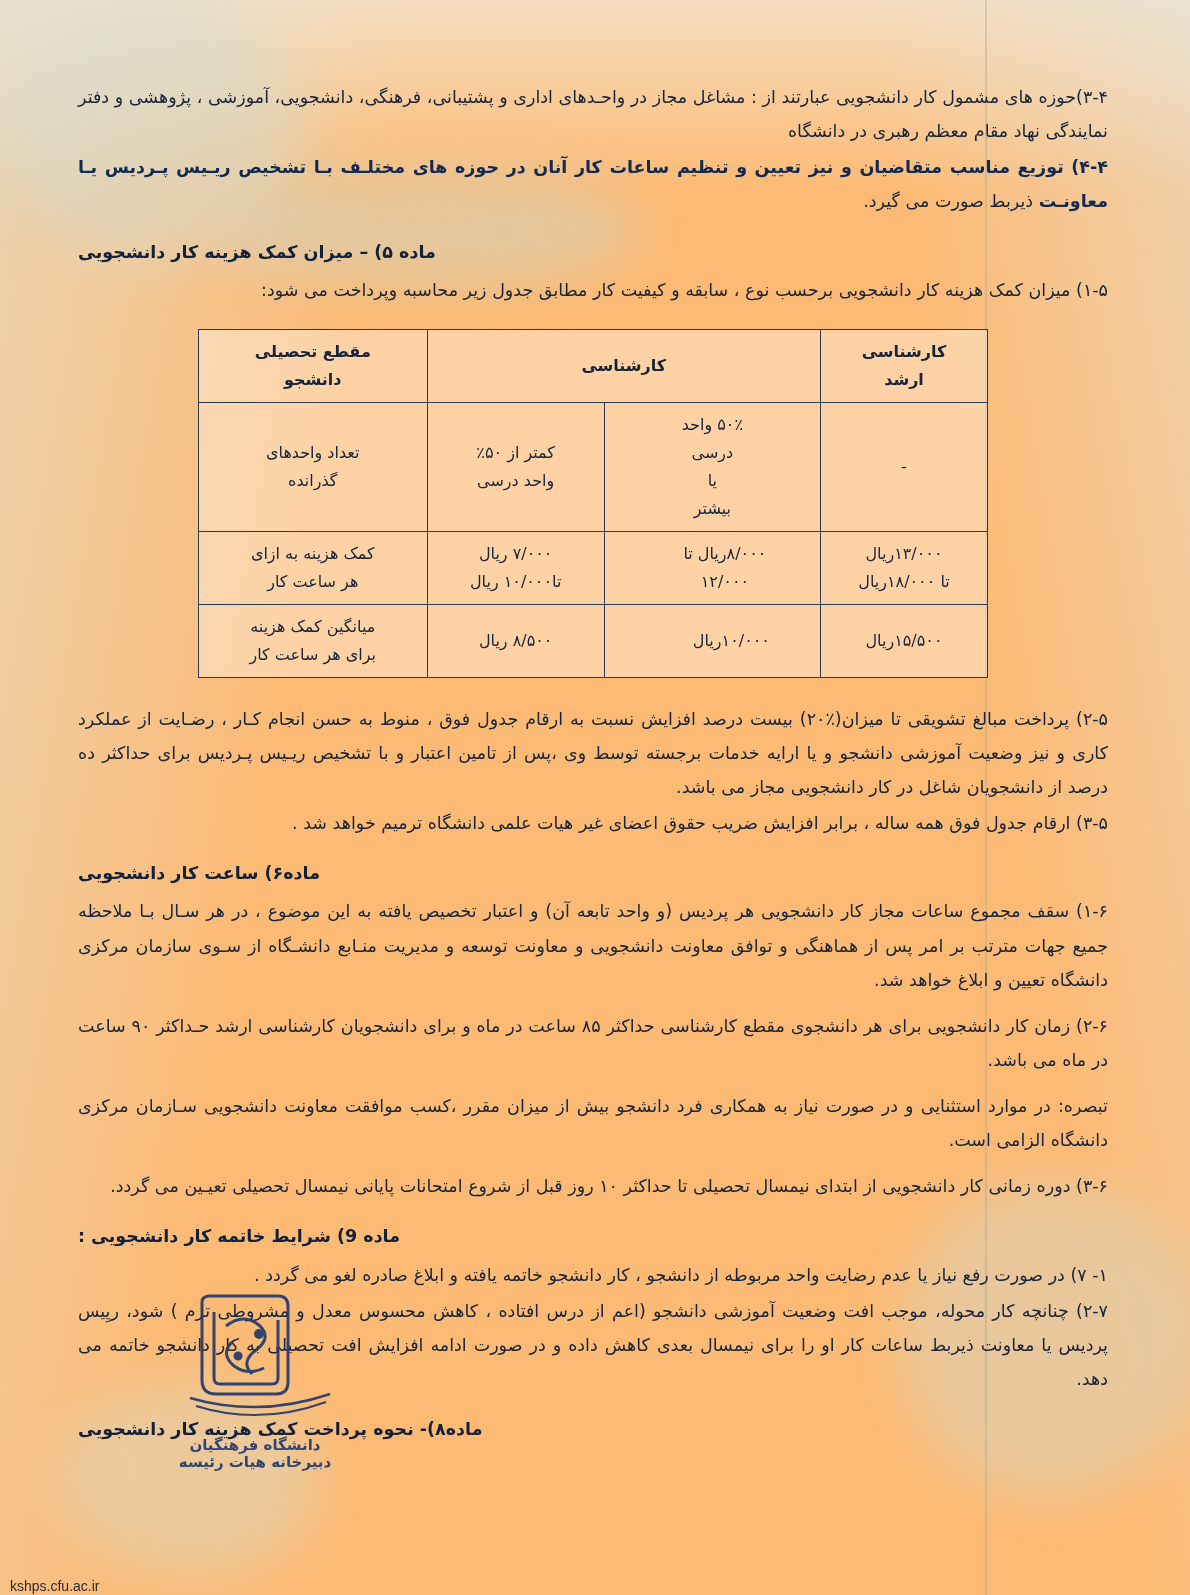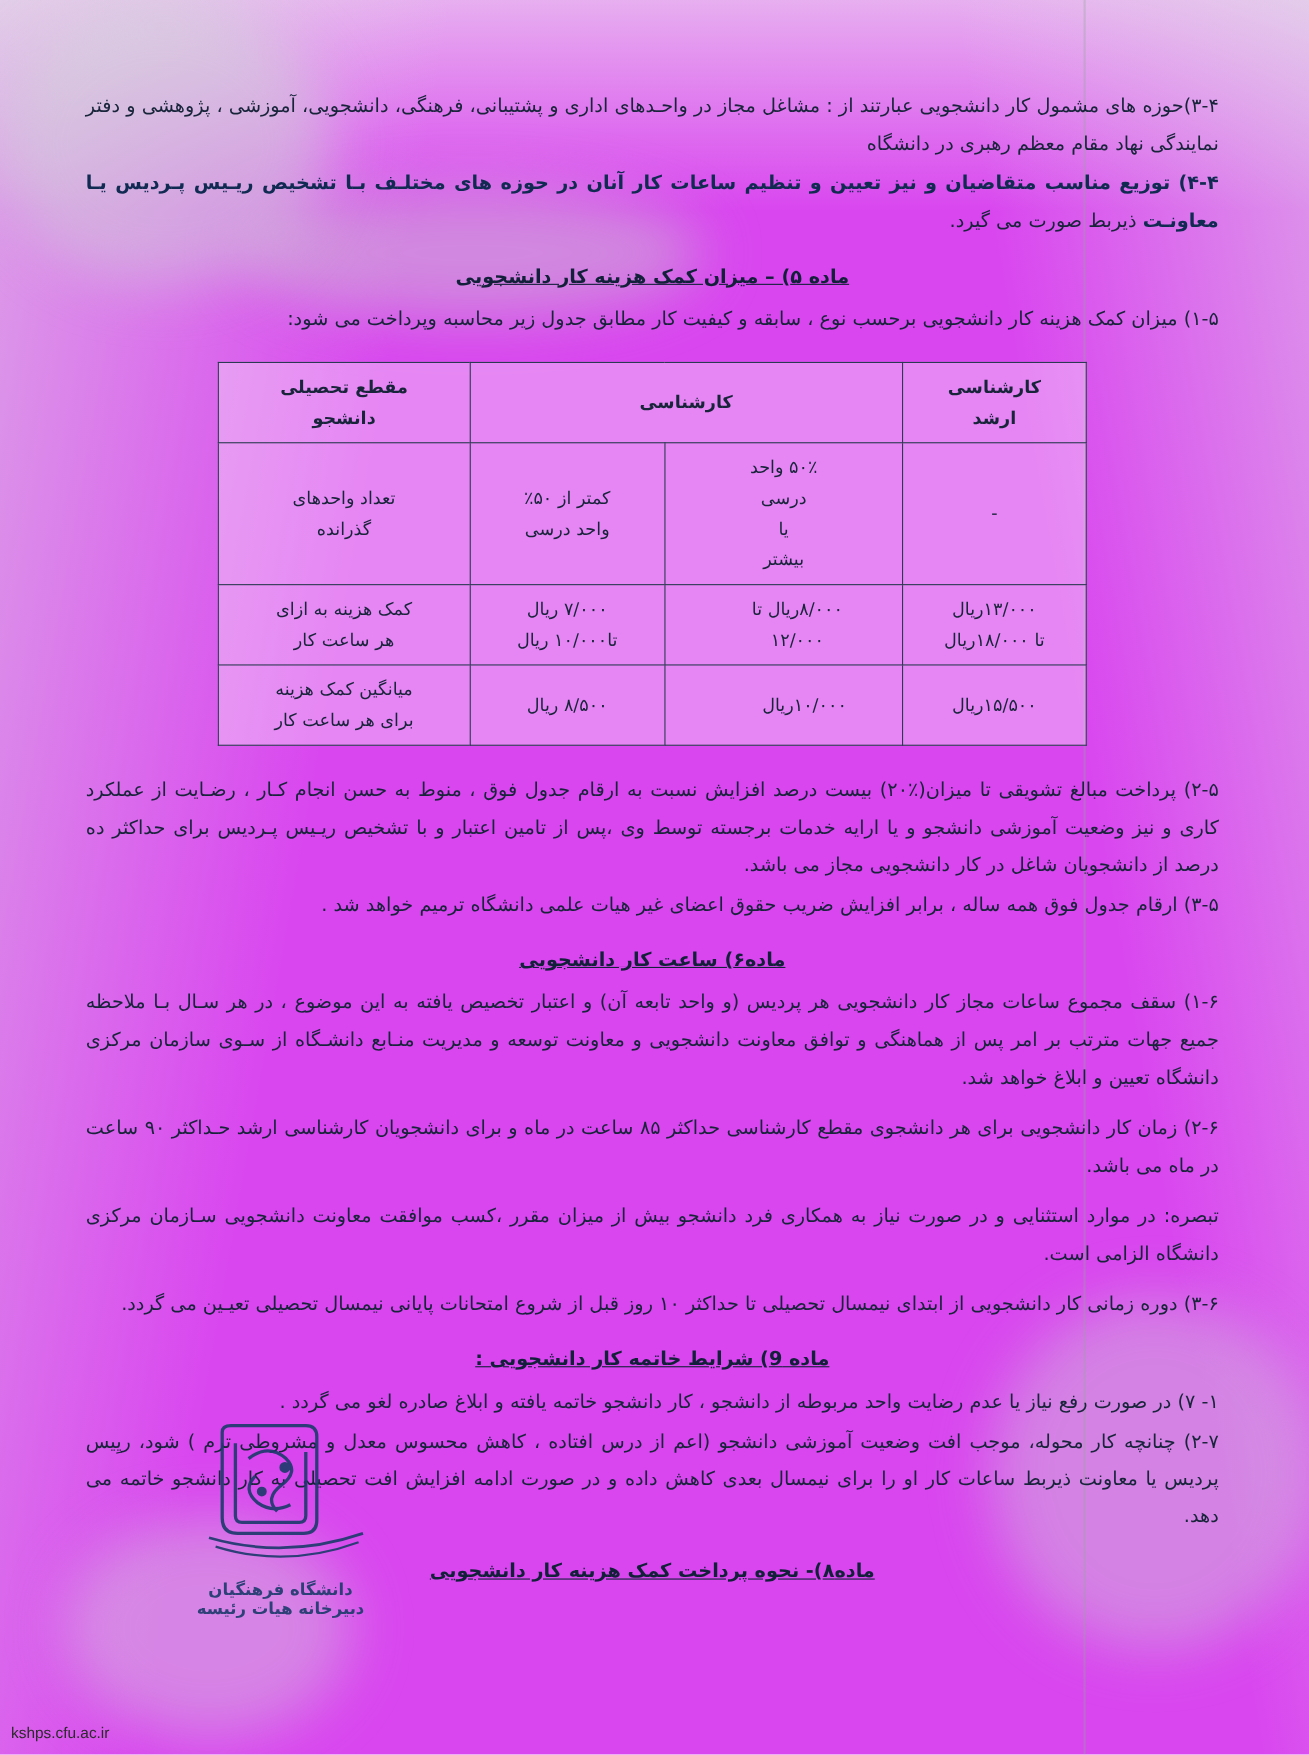--- a/index.html
+++ b/index.html
@@ -8,21 +8,21 @@
     background: #ffffff;
   }
   body {
     font-family: "DejaVu Sans", "Liberation Sans", sans-serif;
   }
   .page {
     position: relative;
     width: 1190px;
     height: 1595px;
     margin: 0 auto;
-    background: #d946ef;
+    background: #fdba74;
     overflow: hidden;
   }
   
   .scan-tint {
     position: absolute;
     inset: 0;
     background:
       linear-gradient(100deg, rgba(222,232,226,0.55) 0%, rgba(255,255,255,0) 28%),
       linear-gradient(260deg, rgba(225,233,230,0.5) 0%, rgba(255,255,255,0) 22%),
       linear-gradient(180deg, rgba(240,244,240,0.6) 0%, rgba(255,255,255,0) 12%);
@@ -63,22 +63,21 @@
   }
   .para {
     text-align: justify;
     text-align-last: right;
   }
   .heading {
     font-weight: bold;
     color: #12203a;
     margin-top: 16px;
     margin-bottom: 4px;
-    text-align: center;
-    text-decoration: underline;
+    text-align: left;
   }
   .bold-blue {
     font-weight: bold;
     color: #102a52;
   }
   .spacer-sm { height: 10px; }
 
   
   .table-wrap {
     margin: 22px 0 24px 0;
@@ -128,21 +127,21 @@
     margin-top: -6px;
     color: #1f3b6e;
     font-weight: bold;
     letter-spacing: 0.5px;
   }
 
   
   .footer-url {
     position: absolute;
     left: 10px;
-    bottom: 12px;
+    bottom: 1px;
     font-size: 14px;
     color: #2b2b2b;
     font-family: "Liberation Sans", sans-serif;
     direction: ltr;
   }
 </style>
 </head>
 <body>
 
 <div class="page">

